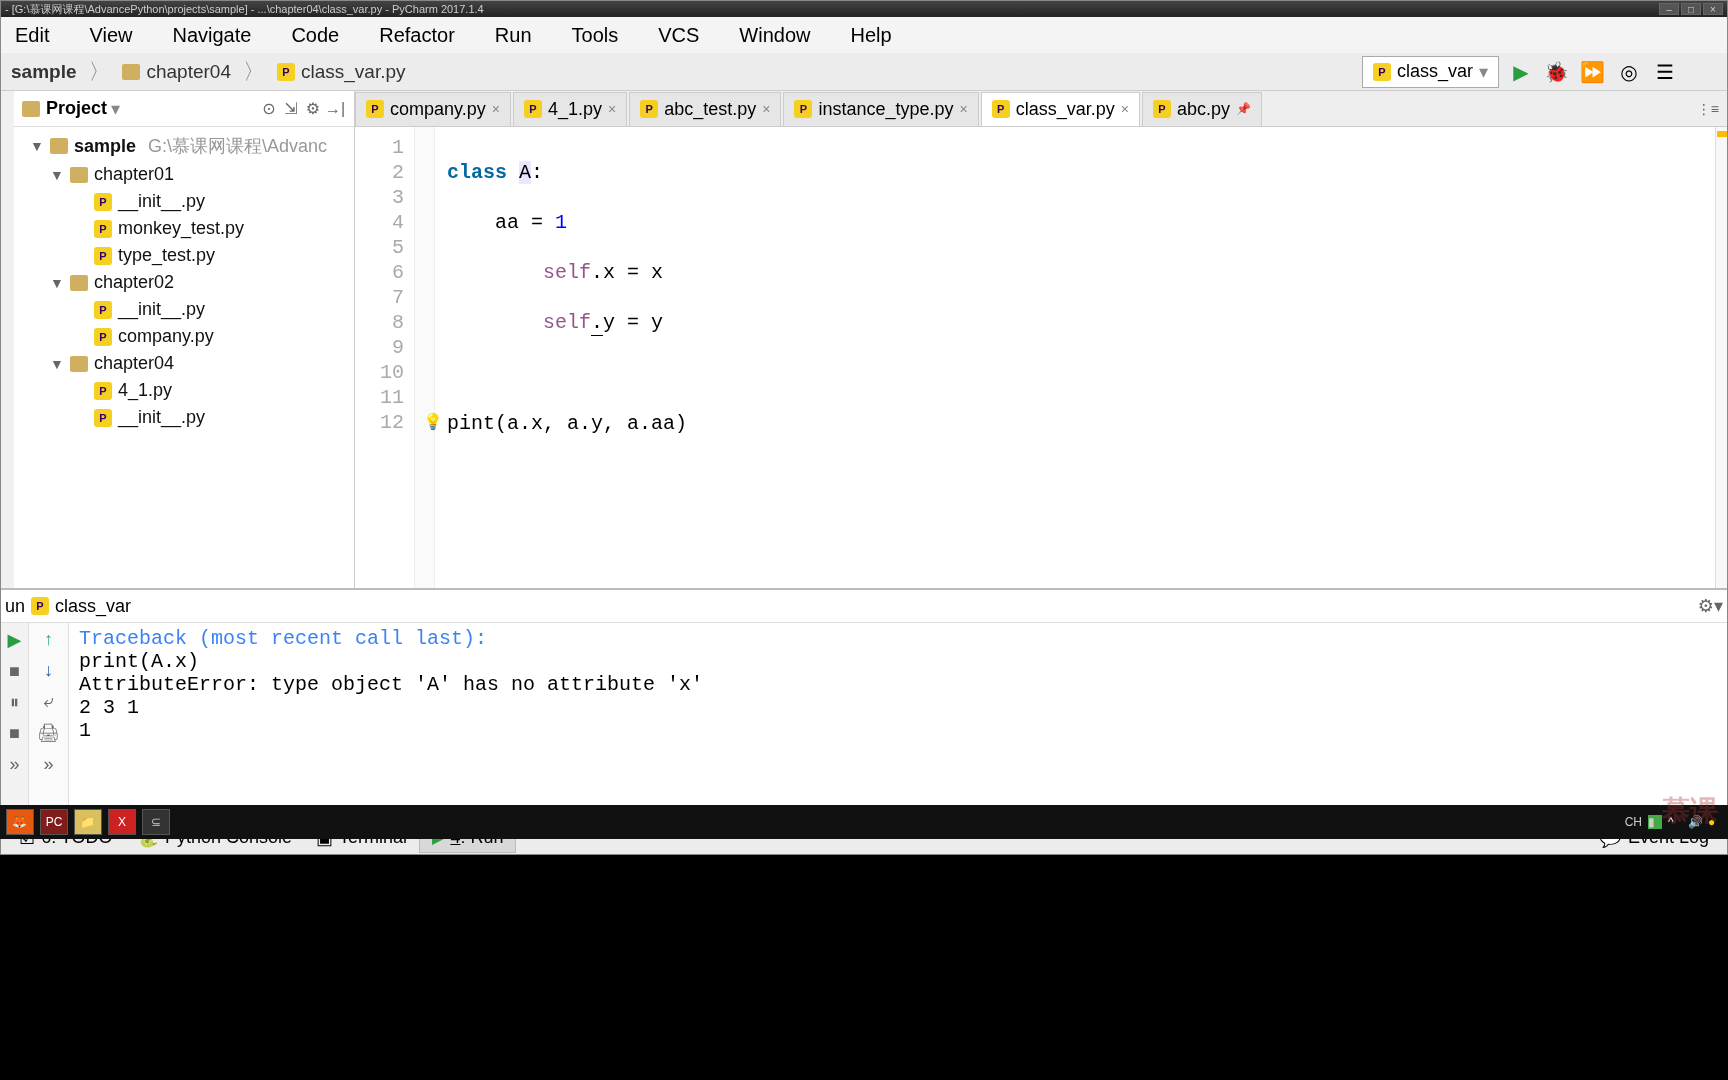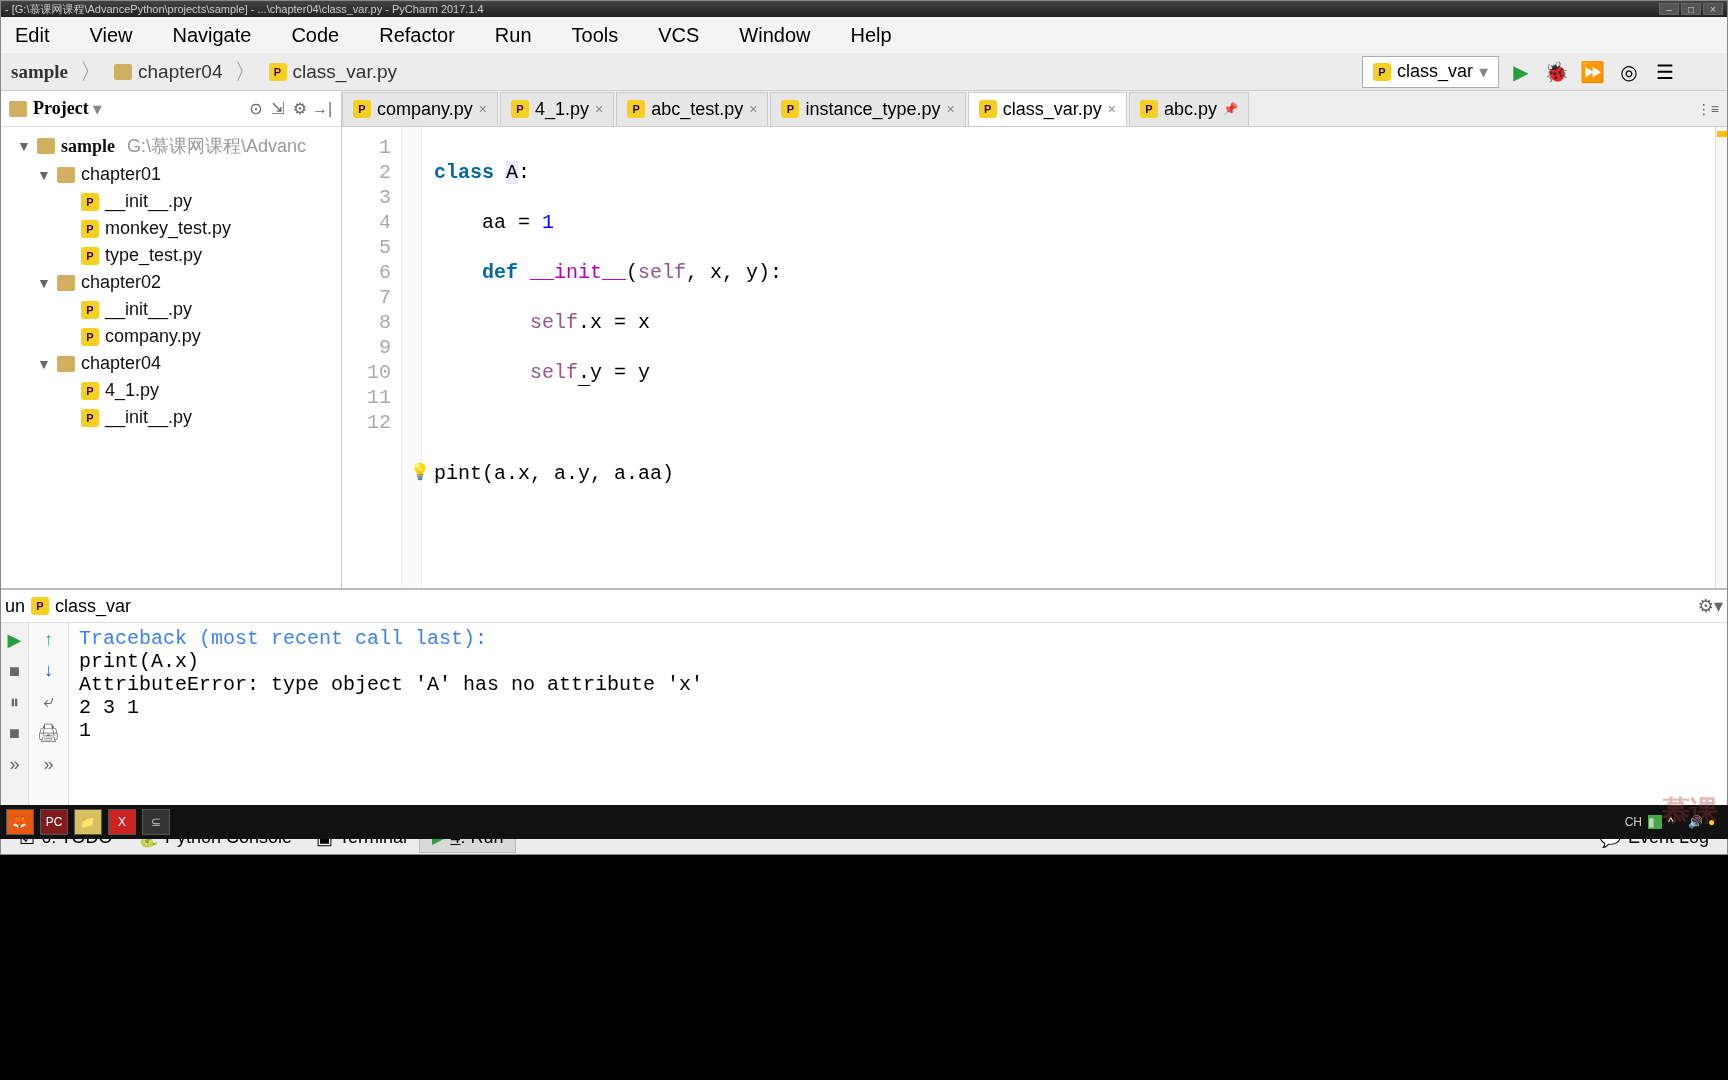--- a/index.html
+++ b/index.html
@@ -22,31 +22,31 @@
 .folder-icon { width: 18px; height: 16px; background: #d0b060; border-radius: 2px; display: inline-block; }
 .toolbar-right { display: flex; align-items: center; gap: 8px; padding-right: 12px; }
 .run-select { background: #fff; border: 1px solid #aaa; padding: 4px 10px; font-size: 18px; display: flex; align-items: center; gap: 6px; min-width: 120px; }
 .run-select .chev { color: #888; }
 .tbtn { width: 28px; height: 28px; display: flex; align-items: center; justify-content: center; font-size: 20px; }
 .tbtn.run { color: #2a9d3f; }
 .tbtn.debug { color: #3a8; }
 
 .main { flex: 1; display: flex; overflow: hidden; }
 
-.sidebar { width: 341px; background: #fff; border-right: 1px solid #ccc; display: flex; flex-direction: column; }
+.sidebar { width: 341px; background: #fff; border-right: 1px solid #ccc; display: flex; flex-direction: column; margin-left: 13px; }
 .side-header { height: 36px; display: flex; align-items: center; padding: 0 8px; border-bottom: 1px solid #ddd; font-size: 18px; }
 .side-header .spacer { flex: 1; }
 .side-header .ico { width: 22px; height: 22px; display: flex; align-items: center; justify-content: center; color: #666; font-size: 16px; }
 .tree { flex: 1; overflow: auto; font-size: 18px; padding: 4px 0; }
 .tree-item { display: flex; align-items: center; gap: 6px; padding: 3px 6px; cursor: pointer; white-space: nowrap; }
 .tree-item .indent { display: inline-block; }
 .tree-item .name { color: #111; }
 .tree-item .path { color: #999; }
 .tw { color: #666; width: 14px; display: inline-block; text-align: center; font-size: 14px; }
-.bold { font-weight: bold; font-family: Liberation Serif, serif; }
+.bold { font-weight: bold; }
 
 .editor-area { flex: 1; display: flex; flex-direction: column; background: #fff; }
 .tabs { height: 36px; display: flex; align-items: center; border-bottom: 1px solid #ccc; background: #eee; }
 .tab { height: 34px; padding: 0 10px; display: flex; align-items: center; gap: 6px; background: #e6e6e6; border: 1px solid #ccc; border-bottom: none; margin-right: 2px; font-size: 18px; }
 .tab.active { background: #fff; }
 .tab .close { color: #888; font-size: 14px; }
 .tab .pin { color: #aaa; font-size: 12px; }
 .tabs .more { margin-left: auto; padding: 0 8px; color: #666; }
 
 .code { flex: 1; display: flex; font-family: "Consolas","Courier New",monospace; font-size: 20px; overflow: auto; position: relative; }
@@ -283,21 +283,20 @@
           <div>8</div>
           <div>9</div>
           <div>10</div>
           <div>11</div>
           <div>12</div>
         </div>
         <div class="fold-col"></div>
         <div class="lines">
 <div class="line"><span class="kw">class</span> <span style="background:#e8e8ff">A</span><span>:</span></div>
 <div class="line"><span>    aa = </span><span class="num">1</span></div>
-<div class="line"><span>    </span><span class="kw">def</span><span> </span><span class="fn">__init__</span><span>(</span><span class="self">self</span><span>, x, y):</span></div>
 <div class="line"><span>        </span><span class="self">self</span><span>.x = x</span></div>
 <div class="line"><span>        </span><span class="self">self</span><span class="cursor-caret">.</span><span>y = y</span></div>
 <div class="line"></div>
 <div class="line" style="position:relative"><span class="bulb">💡</span><span>p</span><span>int(a.x, a.y, a.aa)</span></div>
 
 
 
 
         </div>
         <div class="right-margin">

